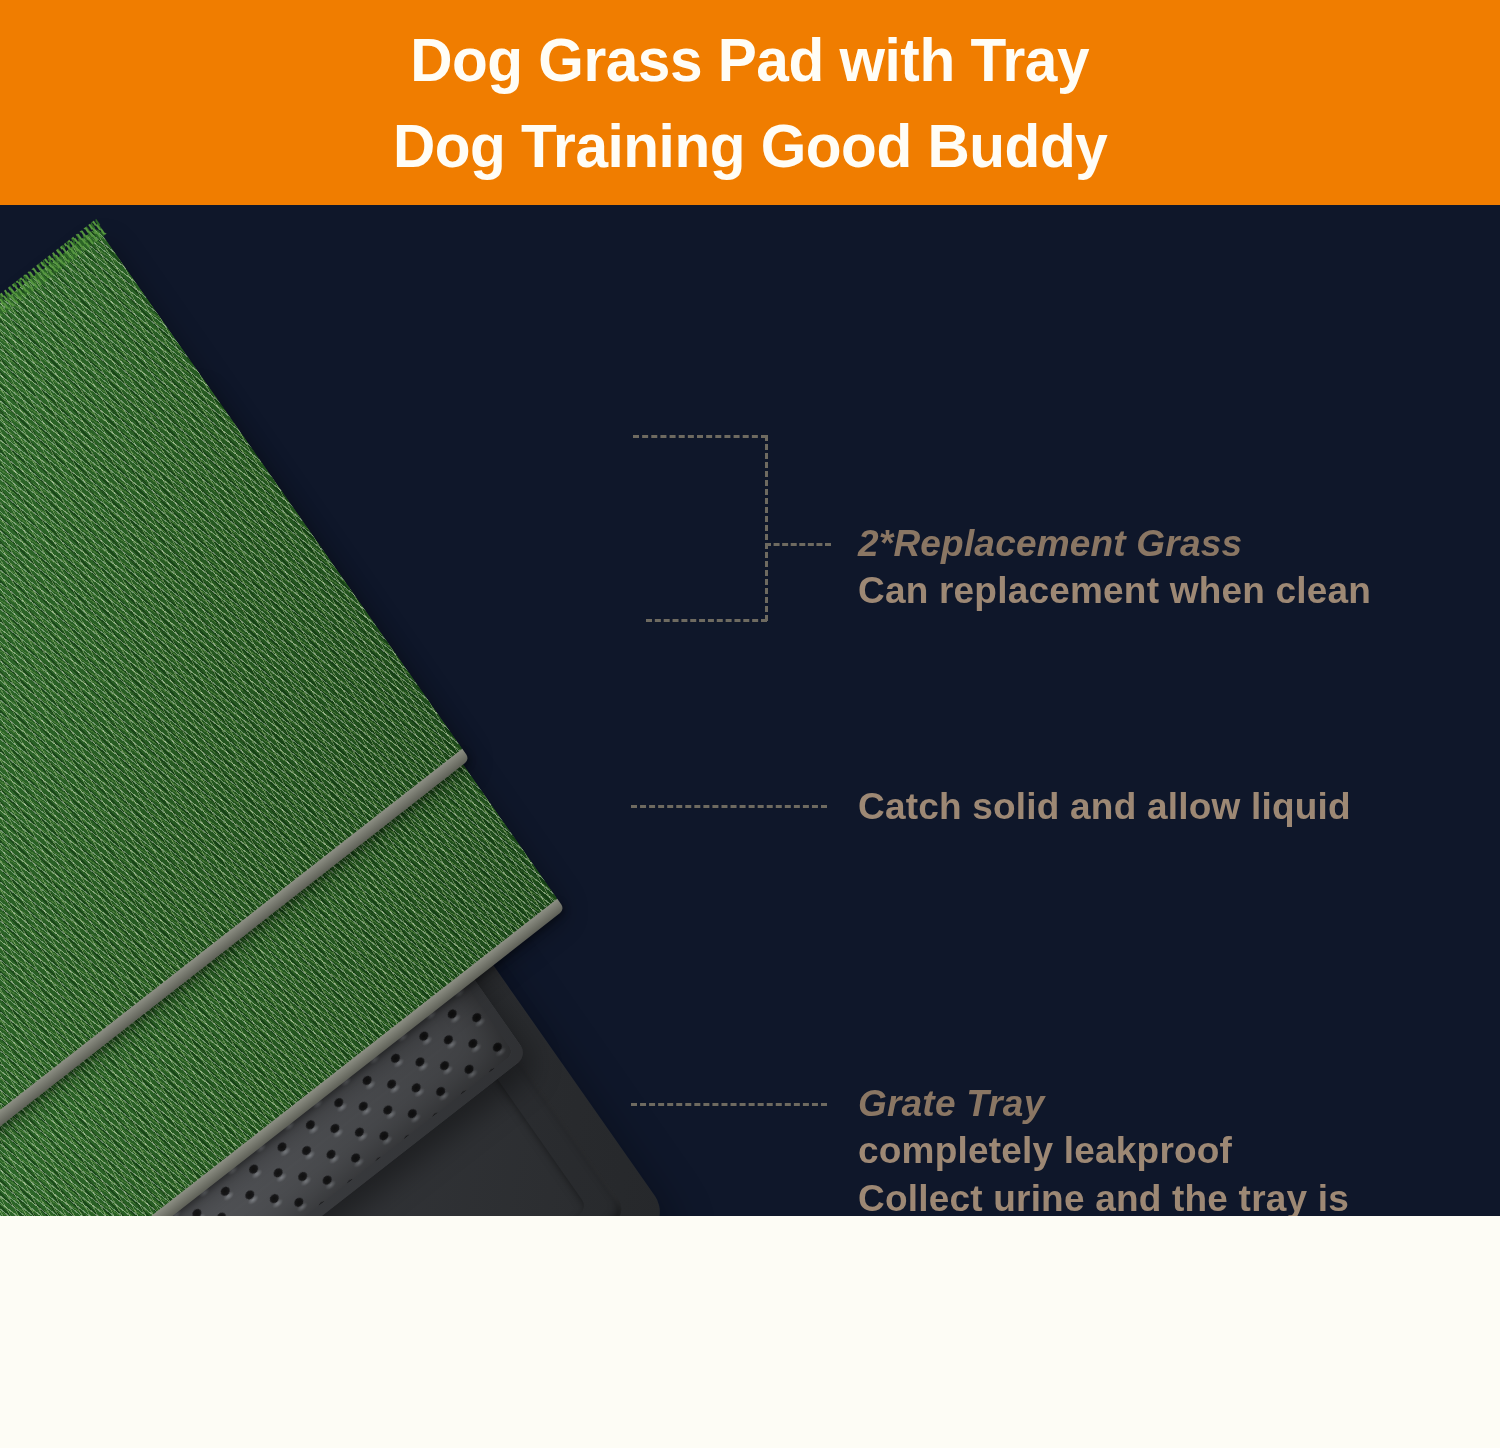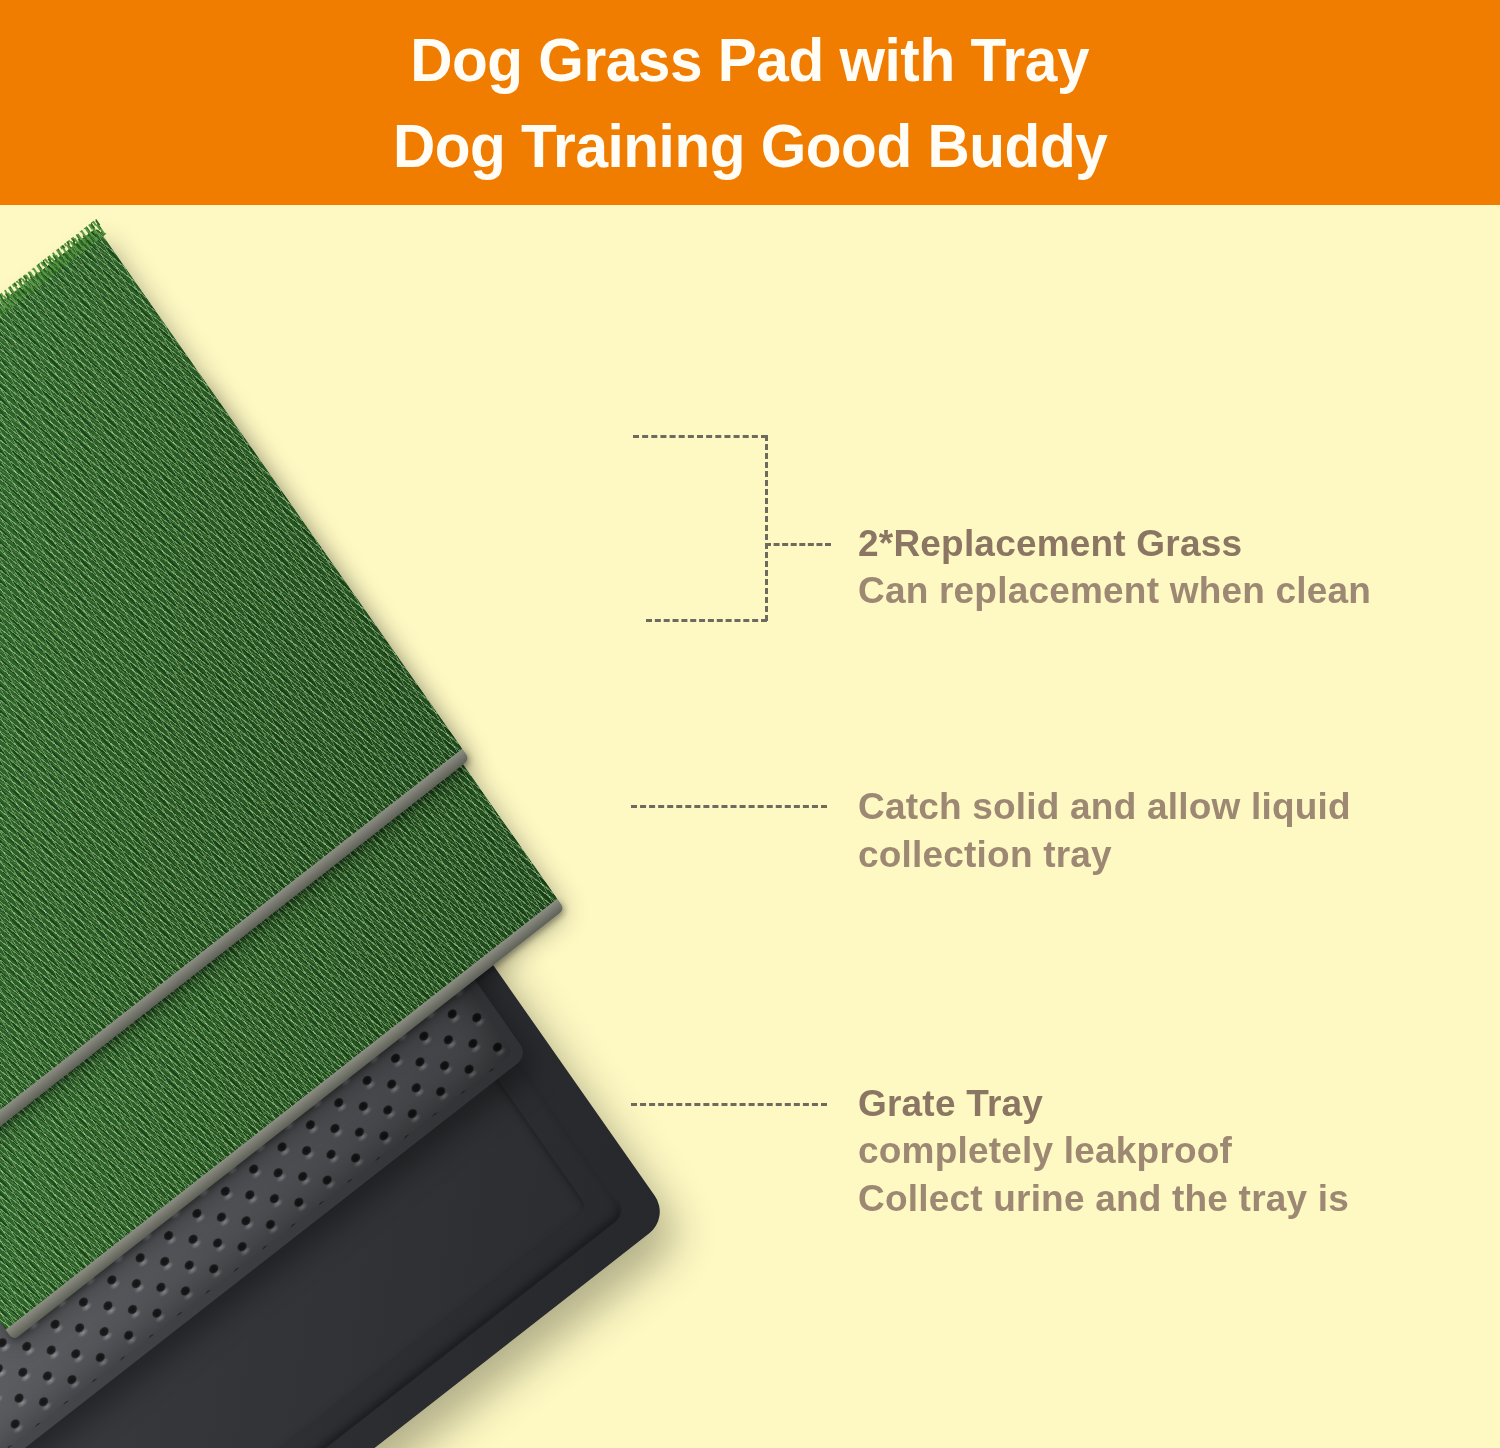--- a/index.html
+++ b/index.html
@@ -2,21 +2,21 @@
 <html><head>
 <meta charset="utf-8">
 <style>
   html,body{margin:0;padding:0;}
   body{
     width:1500px;height:1448px;
     background:#FDFCF5;
     font-family:"Liberation Sans",sans-serif;
     overflow:hidden;position:relative;
   }
-  #page{position:relative;width:1500px;height:1448px;overflow:hidden;background:#fef9c3;}
+  #page{position:relative;width:1500px;height:1216px;overflow:hidden;background:#0f172a;}
 
   
   .header{
     position:absolute;left:0;top:0;width:1500px;height:205px;
     background:#F07D00;
     display:flex;flex-direction:column;align-items:center;justify-content:center;
     box-sizing:border-box;
   }
   .header .ln{
     color:#FFFDF6;
@@ -134,20 +134,21 @@
   
   .callout{position:absolute;}
   .c-title{
     font-family:"Liberation Sans Narrow","Liberation Sans",sans-serif;
     font-weight:bold;
     font-size:37px;
     line-height:46px;
     color:#8A7663;
     white-space:nowrap;
     letter-spacing:0.2px;
+    font-style:italic;
   }
   .c-body{
     font-family:"Liberation Sans Narrow","Liberation Sans",sans-serif;
     font-weight:bold;
     font-size:37px;
     line-height:48px;
     color:#9D8874;
     letter-spacing:0.2px;
   }
   .c-body div{white-space:nowrap;}
@@ -207,21 +208,20 @@
     <div class="c-body">
       <div>Can replacement when clean</div>
     </div>
   </div>
 
   <div class="dash-h" style="left:631px;top:805px;width:196px;"></div>
 
   <div class="callout" style="left:858px;top:783px;">
     <div class="c-body">
       <div>Catch solid and allow liquid</div>
-      <div>collection tray</div>
     </div>
   </div>
 
   <div class="dash-h" style="left:631px;top:1103px;width:196px;"></div>
 
   <div class="callout" style="left:858px;top:1081px;">
     <div class="c-title">Grate Tray</div>
     <div class="c-body">
       <div>completely leakproof</div>
       <div>Collect urine and the tray is</div>

